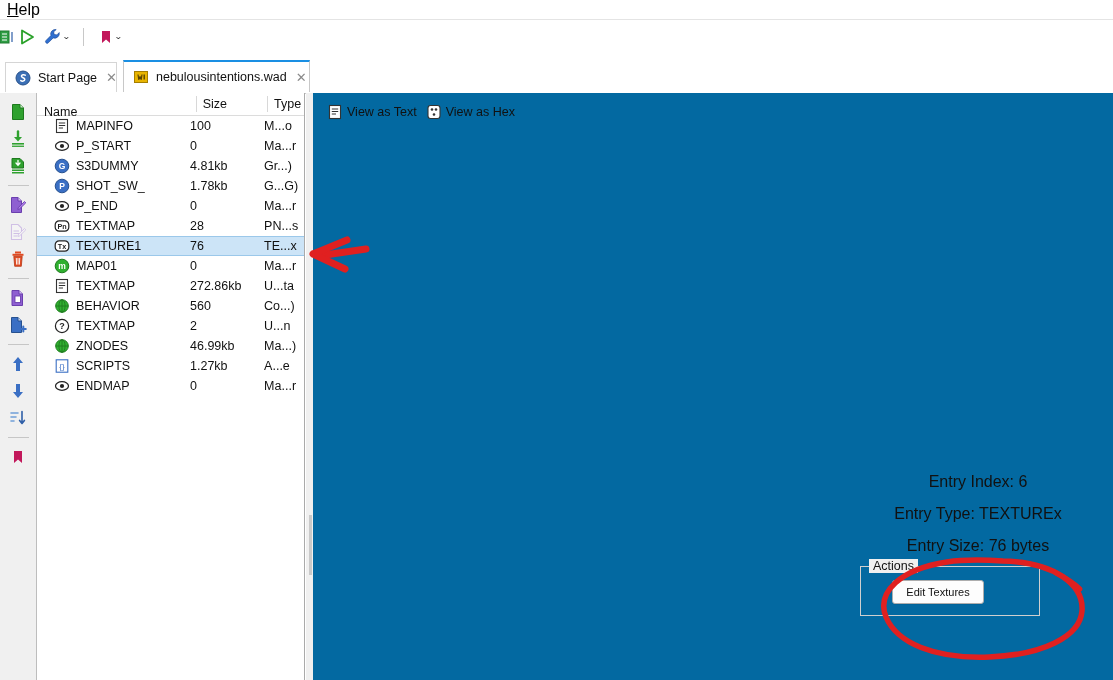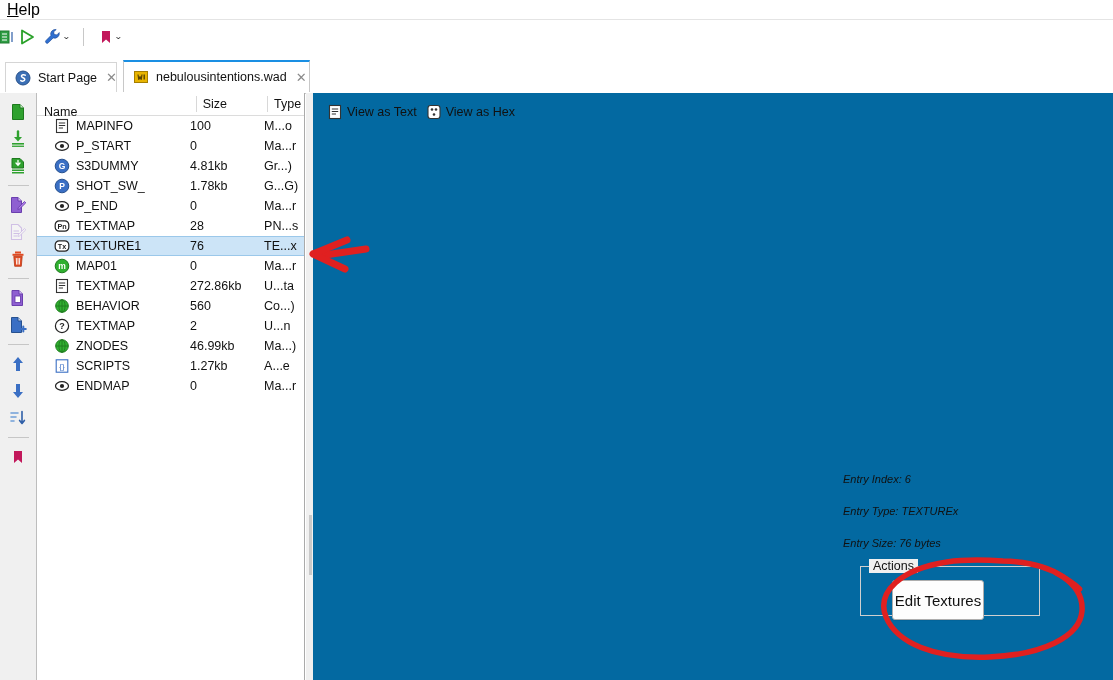--- a/index.html
+++ b/index.html
@@ -280,24 +280,24 @@
   
   .infopanel {
     position: absolute;
     right: 0; top: 0;
     width: 270px;
     height: 587px;
   }
   .info-line {
     position: absolute;
     width: 270px;
-    font-size: 11px;
+    text-align: center;
+    font-size: 16px;
     color: #111;
     white-space: nowrap;
-    font-style: italic;
   }
   .info-line.l1 { top: 380px; }
   .info-line.l2 { top: 412px; }
   .info-line.l3 { top: 444px; }
 
   .groupbox {
     position: absolute;
     left: 17px;
     top: 473px;
     width: 180px;
@@ -312,26 +312,26 @@
     background: #f0f0f0;
     padding: 0 4px;
     font-size: 12.5px;
     color: #111;
   }
   .edit-btn {
     position: absolute;
     left: 31px;
     top: 13px;
     width: 92px;
-    height: 40px;
+    height: 24px;
     background: #fdfdfd;
     border: 1px solid #adadad;
     border-radius: 3px;
     font-family: "Liberation Sans", sans-serif;
-    font-size: 15px;
+    font-size: 11px;
     color: #111;
     cursor: default;
     padding: 0;
     box-shadow: 0 1px 0 rgba(0,0,0,0.04);
   }
 
   
   .annotations {
     position: absolute;
     left: 0; top: 0;

